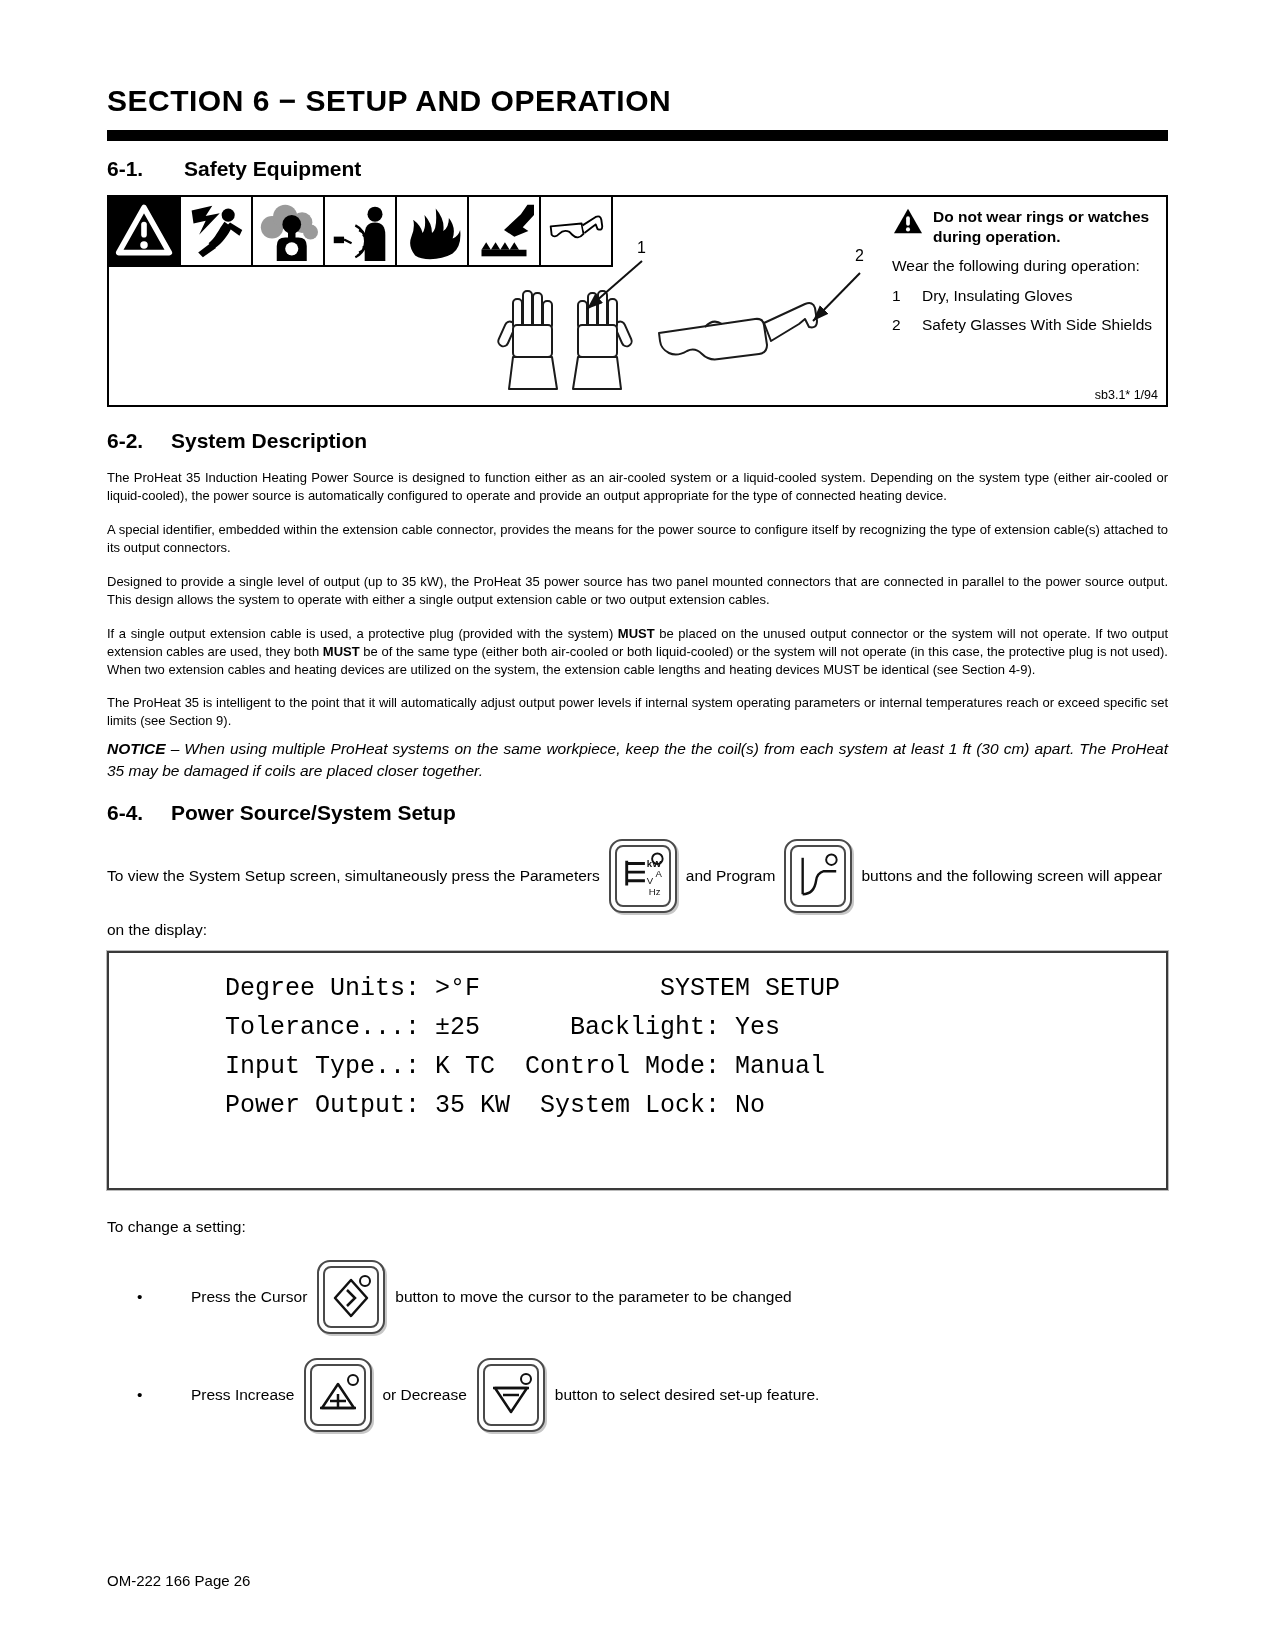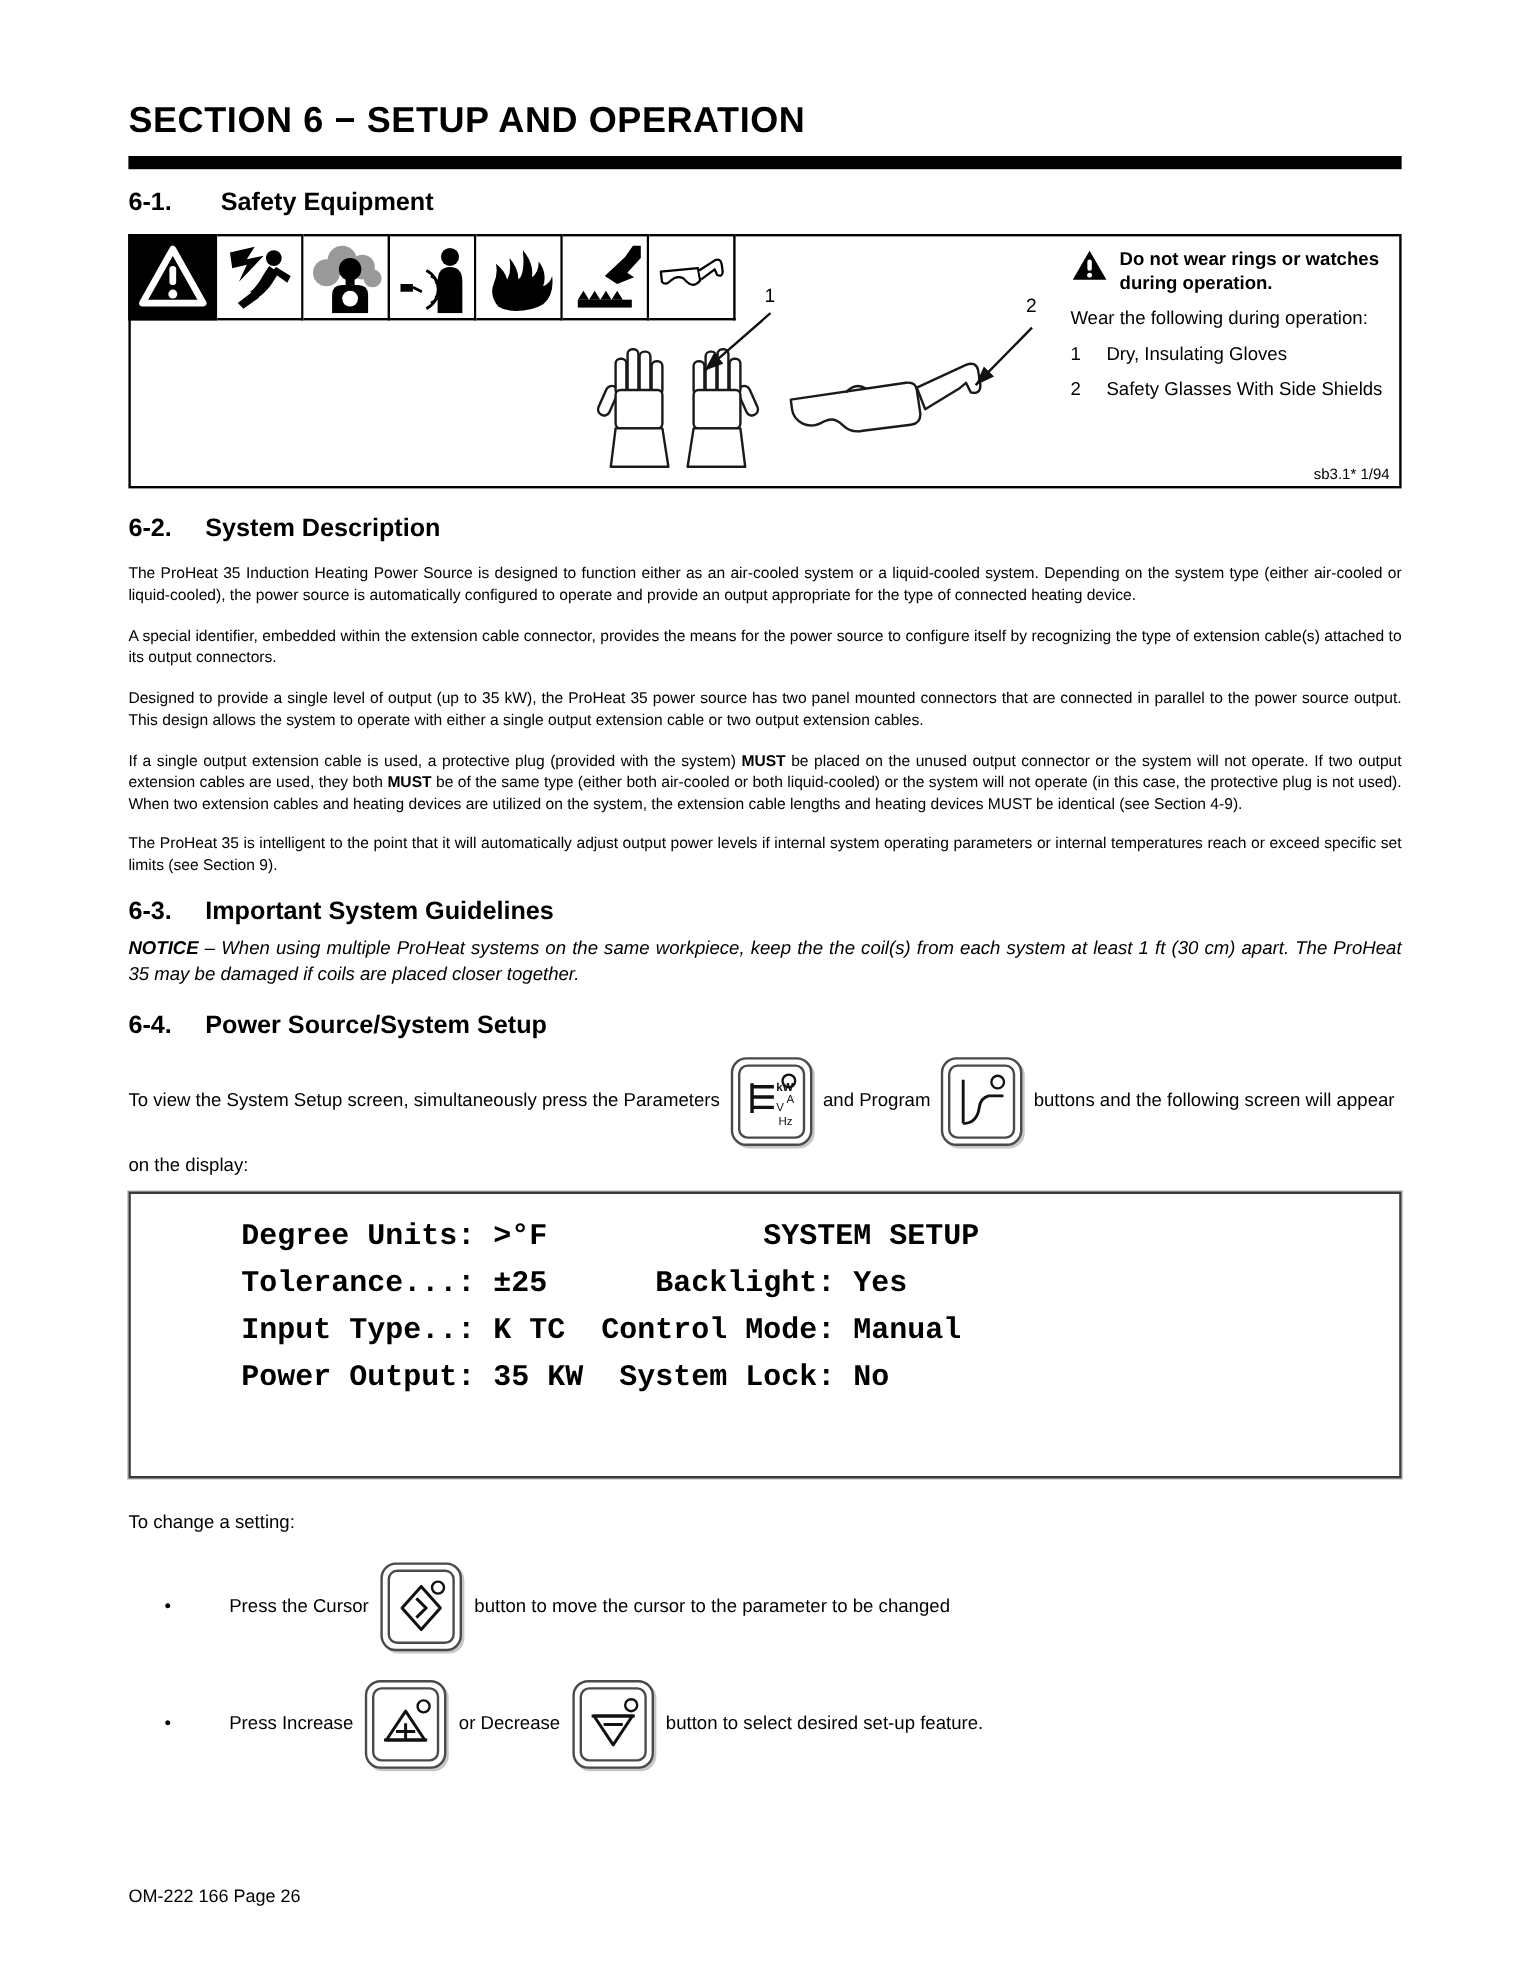--- a/index.html
+++ b/index.html
@@ -48,21 +48,21 @@
   .kbtn-in { width:52px; height:58px; border:2px solid #4a4a4a; border-radius:8px;
              display:flex; align-items:center; justify-content:center; }
 
   .intro-row { display:flex; align-items:center; gap:9px; margin-top:14px; font-size:15.5px; white-space:nowrap; }
   .on-display { font-size:15.5px; margin-top:8px; }
 
   
   .setup-box { margin-top:12px; height:235px; border:2px solid #3a3a3a; position:relative;
                box-shadow:0 0 0 1px #bbb; }
   .setup-title { text-align:center; font-weight:bold; font-size:17px; margin-top:12px; }
-  .mono-block { margin:16px 0 0 92px;font-weight:bold; }
+  .mono-block { margin:16px 0 0 116px; }
   .mono-line { font-family:"Liberation Mono","DejaVu Sans Mono",monospace; font-size:25px;
                line-height:39px; white-space:pre; }
 
   .change-intro { font-size:15.5px; margin-top:28px; }
   .bullet-row { display:flex; align-items:center; margin:24px 0 0 30px; font-size:15.5px; gap:10px; }
   .bullet-row .dot { width:44px; flex:0 0 44px; }
 
   .footer { position:absolute; left:107px; top:1572px; font-size:15px; }
 
   svg text { font-family:"Liberation Sans", sans-serif; fill:#111; }
@@ -211,24 +211,20 @@
   <div class="h2 h2-62">
     <span class="num">6-2.</span>
     <span>System Description</span>
   </div>
   <p class="body">The ProHeat 35 Induction Heating Power Source is designed to function either as an air-cooled system or a liquid-cooled system. Depending on the system type (either air-cooled or liquid-cooled), the power source is automatically configured to operate and provide an output appropriate for the type of connected heating device.</p>
   <p class="body">A special identifier, embedded within the extension cable connector, provides the means for the power source to configure itself by recognizing the type of extension cable(s) attached to its output connectors.</p>
   <p class="body">Designed to provide a single level of output (up to 35 kW), the ProHeat 35 power source has two panel mounted connectors that are connected in parallel to the power source output. This design allows the system to operate with either a single output extension cable or two output extension cables.</p>
   <p class="body"><span>If a single output extension cable is used, a protective plug (provided with the system) </span><b>MUST</b><span> be placed on the unused output connector or the system will not operate. If two output extension cables are used, they both </span><b>MUST</b><span> be of the same type (either both air-cooled or both liquid-cooled) or the system will not operate (in this case, the protective plug is not used). When two extension cables and heating devices are utilized on the system, the extension cable lengths and heating devices MUST be identical (see Section 4-9).</span></p>
   <p class="body">The ProHeat 35 is intelligent to the point that it will automatically adjust output power levels if internal system operating parameters or internal temperatures reach or exceed specific set limits (see Section 9).</p>
 
-  <div class="h2 h2-63">
-    <span class="num">6-3.</span>
-    <span>Important System Guidelines</span>
-  </div>
   <p class="notice"><b>NOTICE</b><span> – When using multiple ProHeat systems on the same workpiece, keep the the coil(s) from each system at least 1 ft (30 cm) apart. The ProHeat 35 may be damaged if coils are placed closer together.</span></p>
 
   <div class="h2 h2-64">
     <span class="num">6-4.</span>
     <span>Power Source/System Setup</span>
   </div>
 
   <div class="intro-row">
     <span>To view the System Setup screen, simultaneously press the Parameters</span>
     <span class="kbtn">

